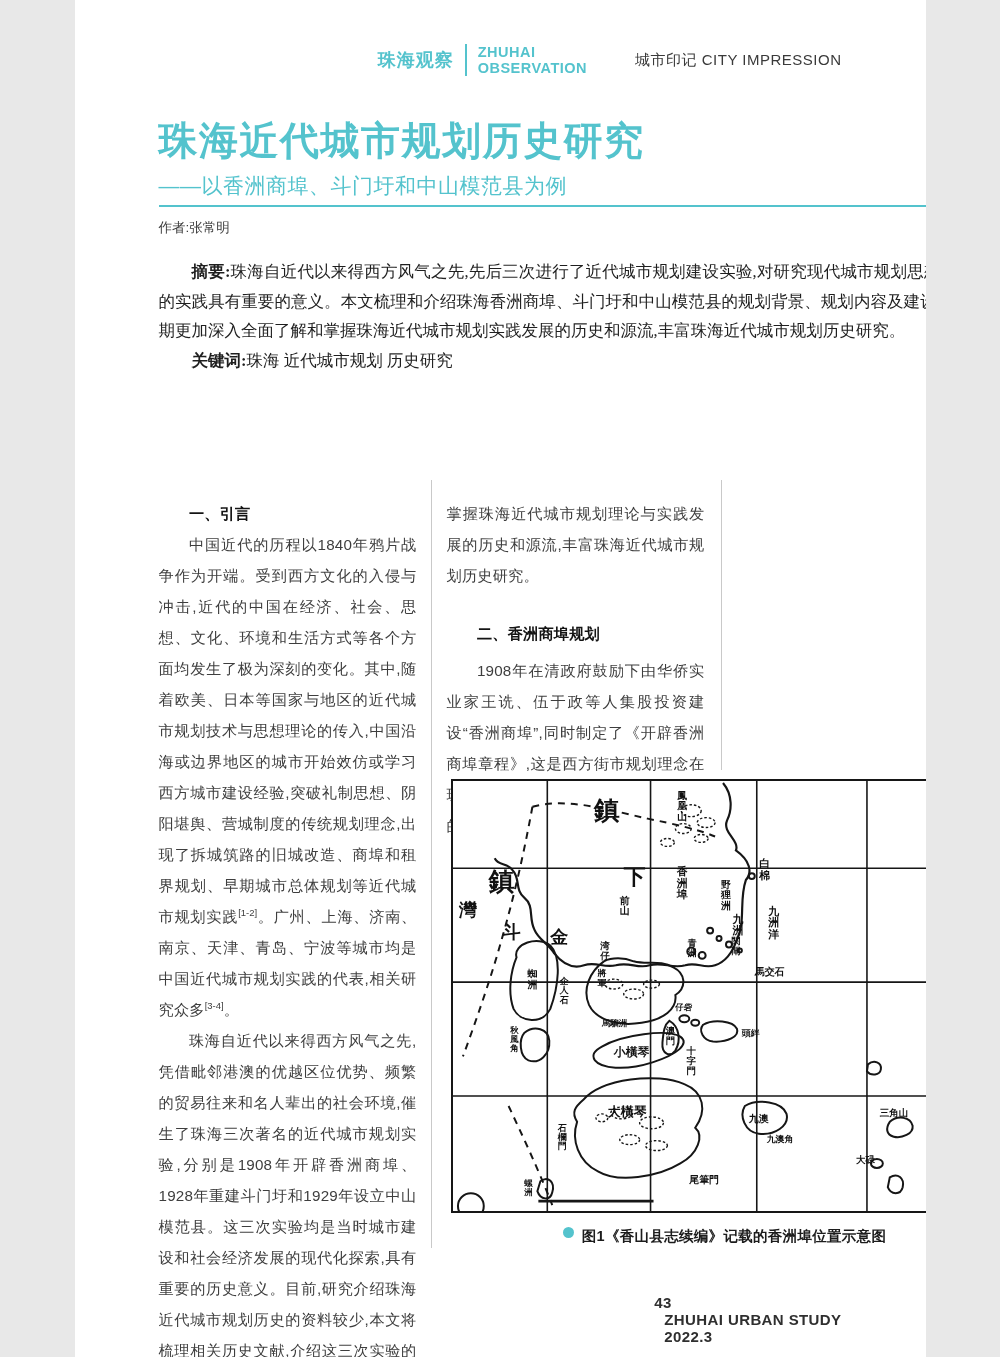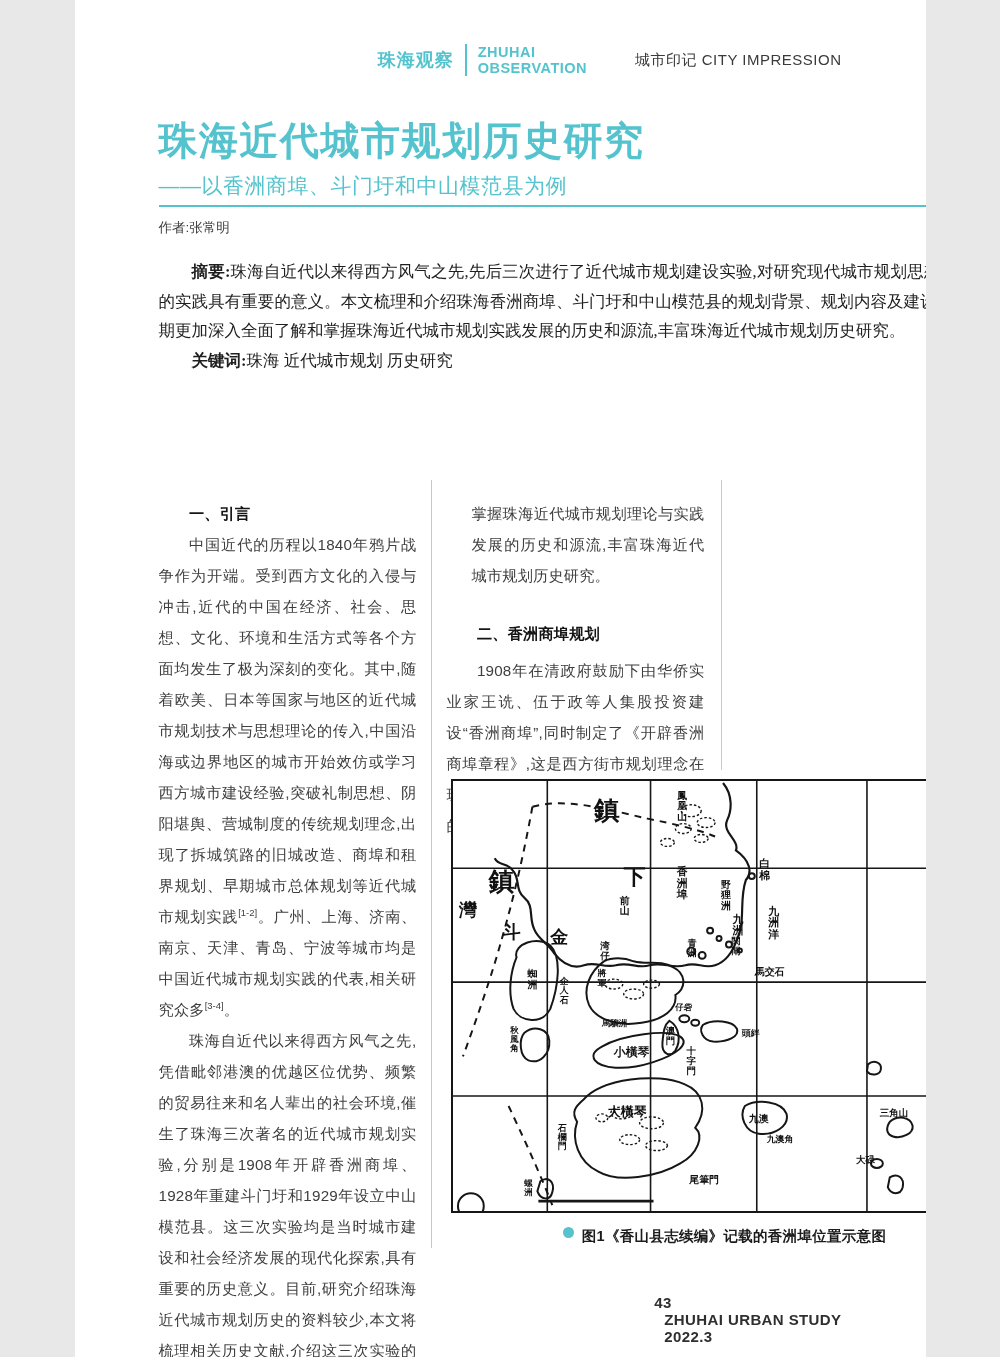--- a/index.html
+++ b/index.html
@@ -25,21 +25,21 @@
     position:absolute;left:84px;top:257px;width:832px;
     font-family:"Liberation Serif","DejaVu Serif",serif;
     font-size:16.5px;line-height:29.5px;color:#1f1f1f;text-align:justify;
   }
   .abstract p{margin:0;text-indent:2em;}
   .b{font-weight:bold;}
   
   .col{position:absolute;top:498px;width:258px;font-size:15.2px;line-height:31px;
        text-align:justify;color:#3e3e3e;letter-spacing:0.2px;}
   .col p{margin:0;text-indent:2em;}
-  .col p.noindent{text-indent:0;margin-left:25px;}
+  .col p.noindent{text-indent:0;}
   .col .heading{font-weight:bold;color:#141414;text-indent:2em;margin:0;}
   .col .heading.spaced{margin-top:27px;margin-bottom:6px;}
   .col1{left:84px;height:776px;}
   .col2{left:372px;height:296px;}
   .col3{left:660px;height:300px;font-size:14.8px;line-height:29.4px;}
   .ref{font-size:9.5px;vertical-align:super;line-height:0;letter-spacing:0;}
   .colsep{position:absolute;width:1px;background:#c9c9c9;}
   .sep1{left:356px;top:480px;height:768px;}
   .sep2{left:646px;top:480px;height:290px;}
   

